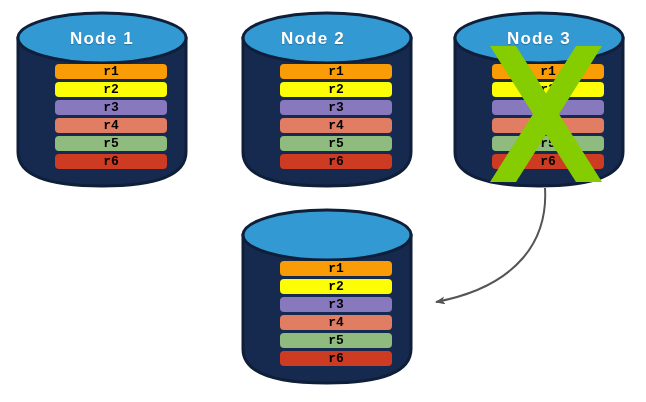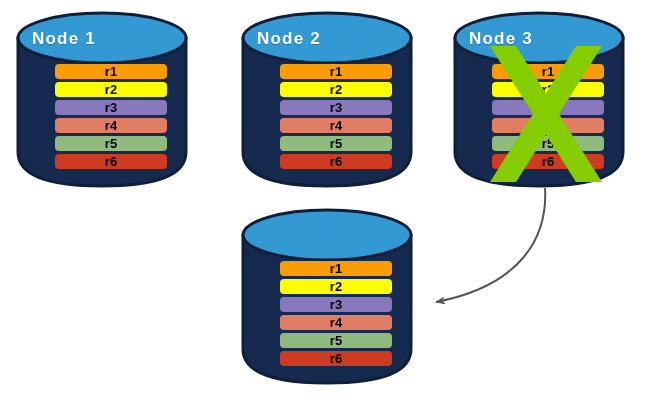--- a/index.html
+++ b/index.html
@@ -19,42 +19,42 @@
   }
   .node {
     position: absolute;
   }
   .node svg {
     display: block;
     overflow: visible;
   }
   .node-label {
     position: absolute;
-    left: 16px;
+    left: 0;
     width: 100%;
-    text-align: left;
+    text-align: center;
     color: #ffffff;
     font-weight: bold;
     font-size: 17px;
     letter-spacing: 1.2px;
     font-family: "Liberation Sans", sans-serif;
     text-shadow: 0 1px 1px rgba(0,0,0,0.25);
     pointer-events: none;
   }
   .rec-stack {
     position: absolute;
   }
   .rec {
     position: relative;
     border-radius: 4px;
     text-align: center;
     font-weight: bold;
     font-size: 13px;
     color: #000000;
-    font-family: Liberation Sans, sans-serif;
+    font-family: Liberation Mono, monospace;
     line-height: 15px;
     height: 15px;
     margin-bottom: 3px;
     box-sizing: border-box;
   }
   .x-mark {
     position: absolute;
     pointer-events: none;
   }
   .arrow-layer {

